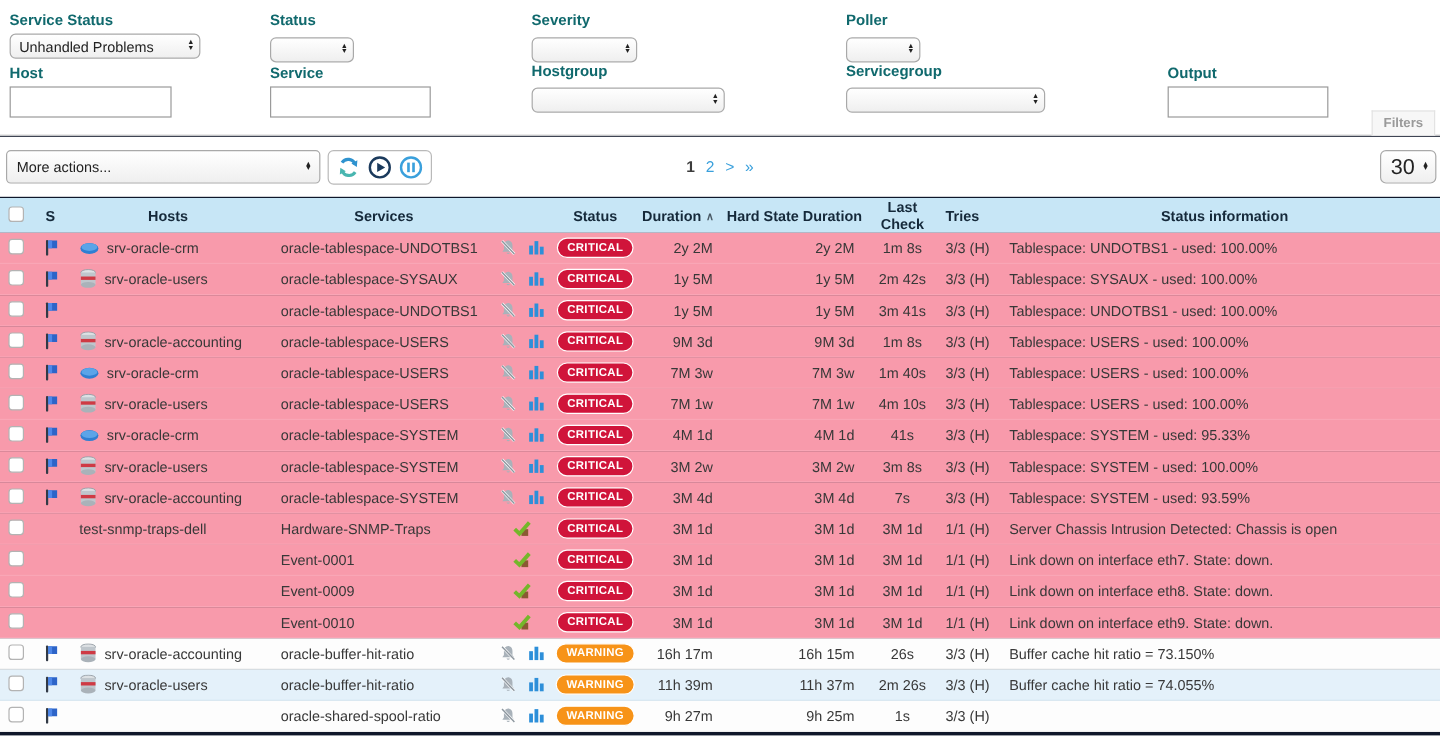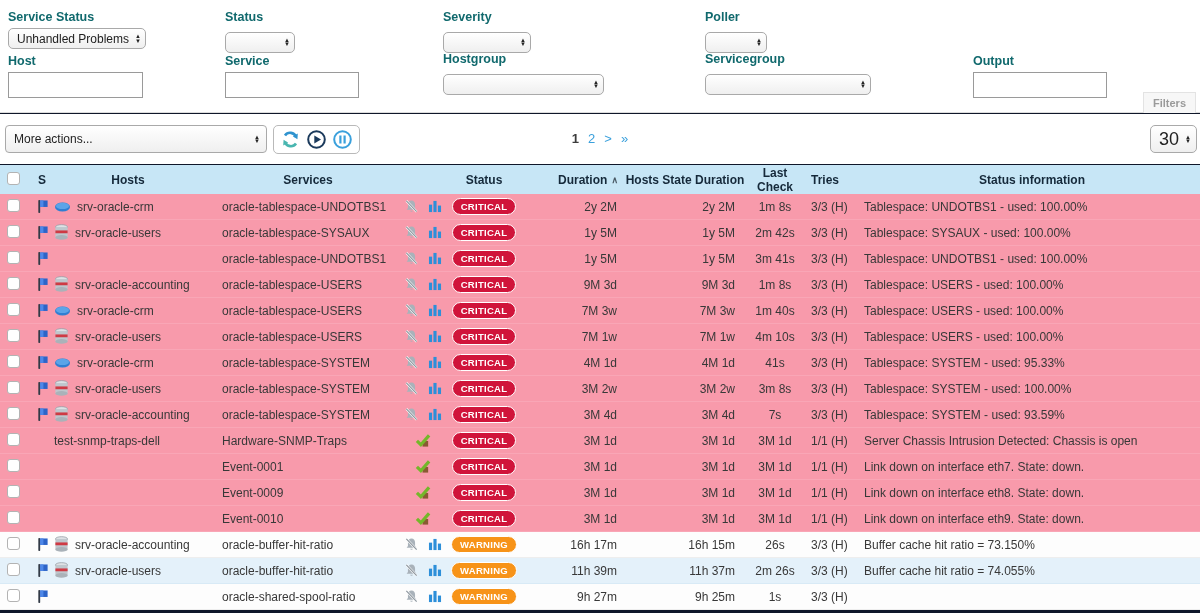--- a/index.html
+++ b/index.html
@@ -17,21 +17,21 @@
     display:inline-flex; align-items:center; justify-content:space-between;
     height:21px; border:1px solid #a9a9a9; border-radius:5px;
     background:linear-gradient(#ffffff,#efefef); padding:0 4px 0 7px;
     font-size:12px; color:#222; cursor:default;
   }
   .sel-arrows { display:flex; flex-direction:column; line-height:4.5px; font-size:6px; color:#222; margin-left:6px; }
   .tin {
     width:100%; height:26px; border:1px solid #9a9a9a; background:#fff; border-radius:0;
     font-family:"Liberation Sans",sans-serif; font-size:12px; padding:0 5px; outline:none;
   }
-  .f-service-status { left:8px; top:10px; }   .f-service-status .sel{ width:138px;justify-content:flex-end; }
+  .f-service-status { left:8px; top:10px; }   .f-service-status .sel{ width:159px; }
   .f-status        { left:225px; top:10px; }  .f-status .sel{ width:70px; }
   .f-severity      { left:443px; top:10px; }  .f-severity .sel{ width:88px; }
   .f-poller        { left:705px; top:10px; }  .f-poller .sel{ width:62px; }
   .f-host          { left:8px;  top:54px; width:135px; }
   .f-service       { left:225px; top:54px; width:134px; }
   .f-hostgroup     { left:443px; top:52px; }  .f-hostgroup .sel{ width:161px; margin-top:3px; }
   .f-servicegroup  { left:705px; top:52px; }  .f-servicegroup .sel{ width:166px; margin-top:3px; }
   .f-output        { left:973px; top:54px; width:134px; }
   .filters-tab {
     position:absolute; right:4px; top:92px; height:21px; padding:0 9px;
@@ -60,25 +60,25 @@
     display:flex; align-items:center; height:29px; background:#c7e6f6;
     font-size:12px; font-weight:bold; color:#15293a;
   }
   .row { display:flex; align-items:center; height:26px; font-size:12px; color:#383838; }
   .bg-pink { background:#f89aab; border-bottom:1px solid #f9a6b6; }
   .bg-white { background:#fdfdfd; border-bottom:1px solid #eee; }
   .bg-lightblue { background:#e4f1fa; border-bottom:1px solid #d8eaf6; }
 
   .col-check { width:30px; padding-left:7px; }
   .col-s     { width:24px; display:flex; justify-content:center; }
-  .col-host  { width:148px; display:flex; align-items:center; gap:6px; }
+  .col-host  { width:148px; display:flex; align-items:center; gap:6px;margin-left:12px; }
   .col-svc   { width:172px;margin-left:20px; }
   .col-icons { width:58px; display:flex; align-items:center; justify-content:center; gap:9px; }
   .col-status{ width:64px; display:flex; justify-content:center; }
-  .col-dur   { width:74px; text-align:right; padding-right:8px;margin-left:35px; }
+  .col-dur   { width:74px; text-align:right; padding-right:8px; }
   .col-hard  { width:120px; text-align:right; padding-right:10px; }
   .col-last  { width:60px; text-align:center; }
   .col-tries { width:54px; text-align:left; padding-left:6px; }
   .col-info  { flex:1; padding-left:5px; white-space:nowrap; overflow:hidden; }
 
   .thead .col-host, .thead .col-svc, .thead .col-dur, .thead .col-hard, .thead .col-info { text-align:center; padding-right:0; display:block; }
   .thead .col-dur { display:flex; align-items:center; justify-content:center; gap:4px; padding-right:0; cursor:pointer; }
   .sort-caret { font-size:9px; color:#4a5a66; }
 
   .checkbox { display:inline-block; width:13px; height:13px; background:#fff; border:1px solid #b3b3b3; border-radius:3px; cursor:pointer; }
@@ -235,21 +235,21 @@
       <span class="col-check"><span class="checkbox"></span></span>
       <span class="col-s">S</span>
       <span class="col-host">Hosts</span>
       <span class="col-svc">Services</span>
       <span class="col-icons"></span>
       <span class="col-status">Status</span>
       <span class="col-dur">
         <span>Duration</span>
         <span class="sort-caret">∧</span>
       </span>
-      <span class="col-hard">Hosts State Duration</span>
+      <span class="col-hard">Hard State Duration</span>
       <span class="col-last">Last Check</span>
       <span class="col-tries">Tries</span>
       <span class="col-info">Status information</span>
     </div>
     <div id="table-body">
         <div class="row bg-pink">
       <span class="col-check">
         <span class="checkbox"></span>
       </span>
       <span class="col-s">

